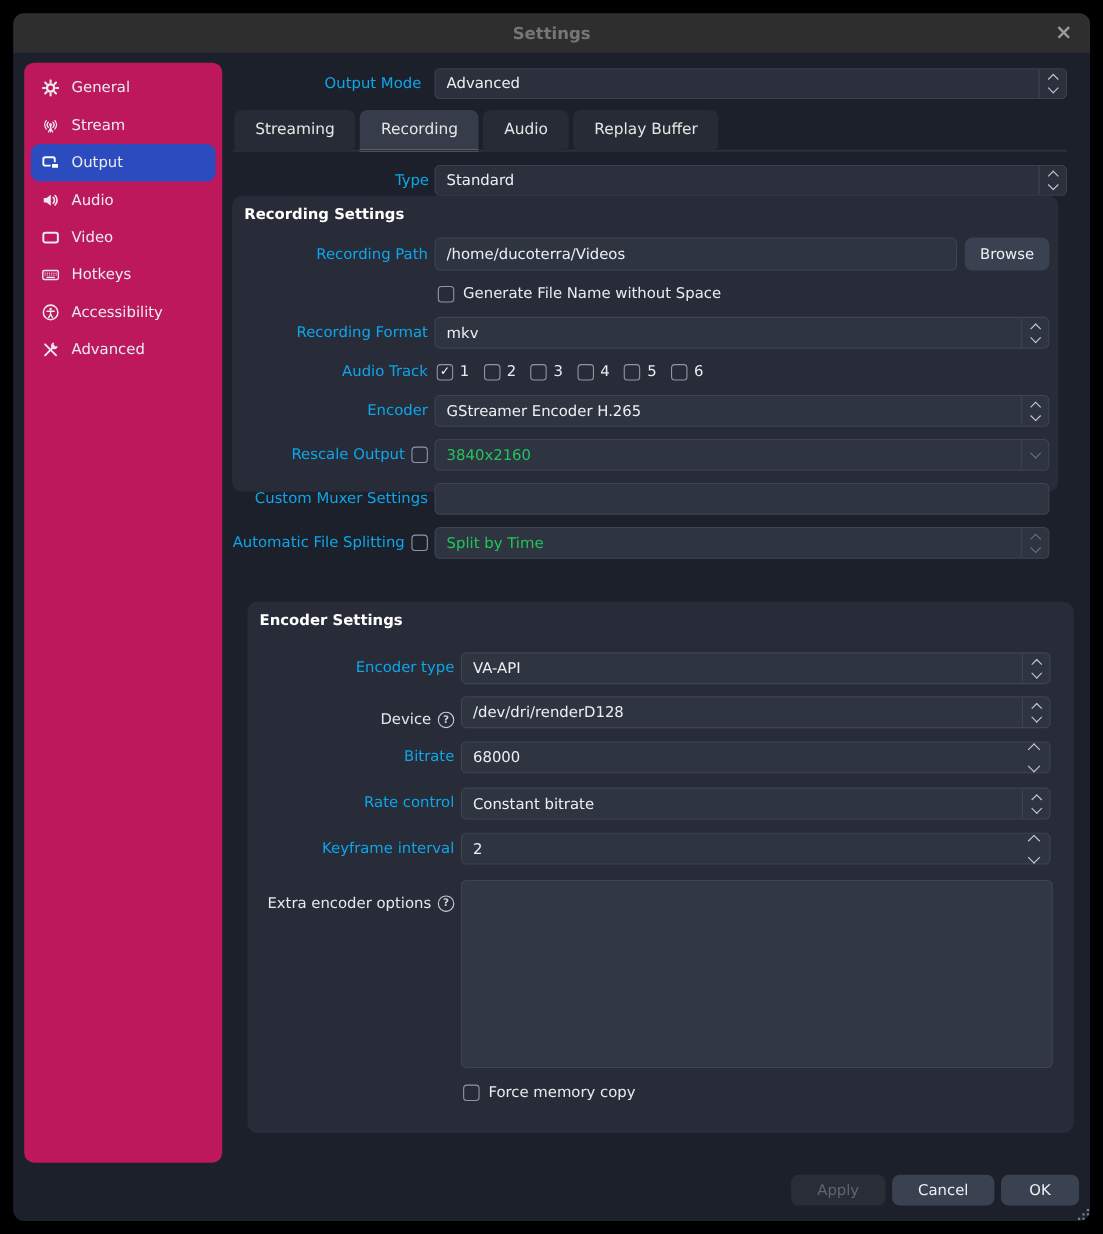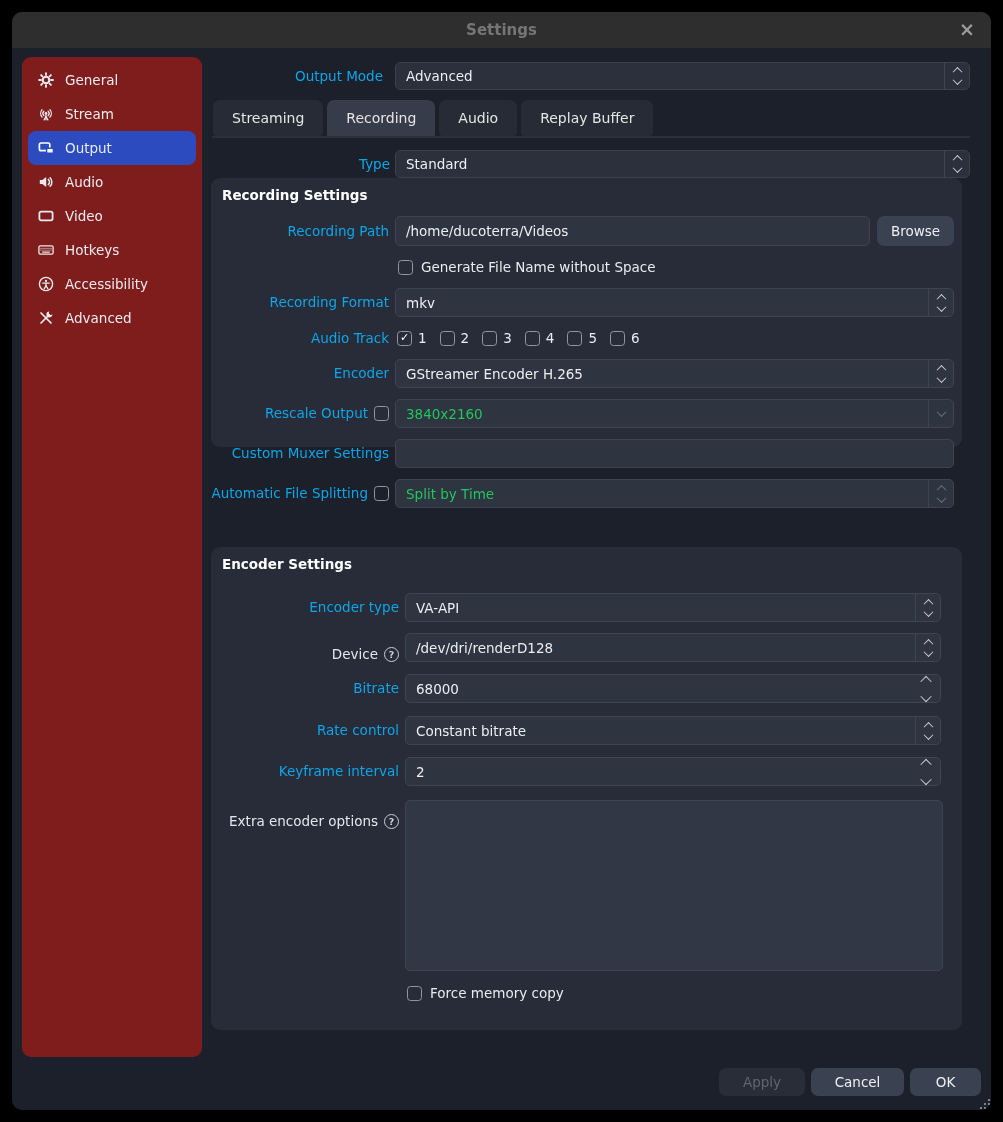--- a/index.html
+++ b/index.html
@@ -7,21 +7,21 @@
           font-family:"DejaVu Sans",sans-serif;-webkit-font-smoothing:antialiased;}
   #window{position:absolute;left:12px;top:12px;width:979px;height:1098px;background:#1c202a;
           border-radius:10px;overflow:hidden;}
   
   #titlebar{position:absolute;left:0;top:0;right:0;height:36px;background:#2e2e2e;}
   #title{position:absolute;left:0;right:0;top:0;height:36px;line-height:36px;text-align:center;
          font-size:15px;font-weight:bold;color:#767676;}
   #close{position:absolute;right:16px;top:0;height:36px;line-height:34px;font-size:19px;
          font-weight:bold;color:#9b9b9b;cursor:default;}
   
-  #sidebar{position:absolute;left:10px;top:45px;width:180px;height:1000px;background:#7f1d1d;
+  #sidebar{position:absolute;left:10px;top:45px;width:180px;height:1000px;background:#be185d;
            border-radius:9px;padding-top:6px;box-sizing:border-box;}
   .side-item{height:34px;margin:0 6px;display:flex;align-items:center;gap:10px;padding-left:9px;
              border-radius:8px;color:#e9ebee;font-size:13.5px;}
   .side-item.selected{background:#2b4bbf;}
   .side-item .icon{width:18px;height:17px;display:flex;align-items:center;justify-content:center;flex:none;}
   
   .lbl{position:absolute;text-align:right;font-size:13.5px;color:#0ea5e9;line-height:29px;white-space:nowrap;}
   .field{position:absolute;background:#2e3440;border:1px solid #3d4452;border-radius:5px;
          display:flex;align-items:center;font-size:13.5px;color:#eceef2;padding:0 10px;
          box-sizing:border-box;height:29px;}
@@ -287,21 +287,21 @@
       <span class="checkbox" style="position:absolute;left:163px;top:308px"></span>
       <div class="field combo disabled" style="left:184px;top:301px;width:559px">
         <span class="value">Split by Time</span>
         <span class="spin">
             <i class="chev up"></i>
             <i class="chev down"></i>
           </span>
       </div>
     </div>
 
-    <div class="panel" style="left:199px;top:535px;width:751px;height:483px">
+    <div class="panel" style="left:213px;top:535px;width:751px;height:483px">
       <div class="panel-title">Encoder Settings</div>
 
       <div class="lbl" style="left:0;top:46px;width:188px">Encoder type</div>
       <div class="field combo" style="left:194px;top:46px;width:536px">
         <span class="value">VA-API</span>
         <span class="spin">
             <i class="chev up"></i>
             <i class="chev down"></i>
           </span>
       </div>

